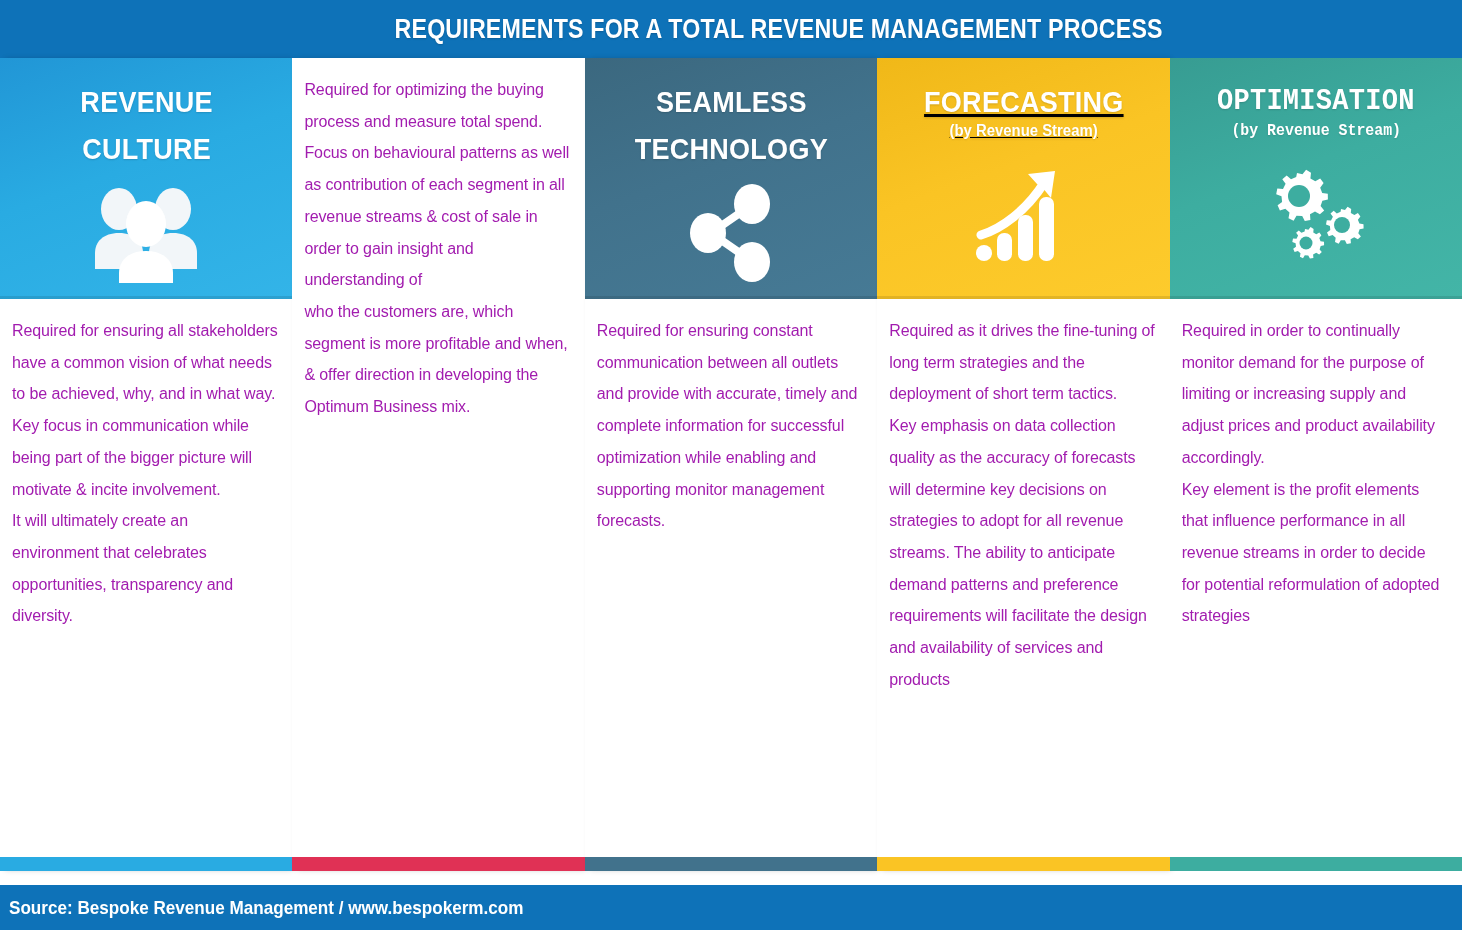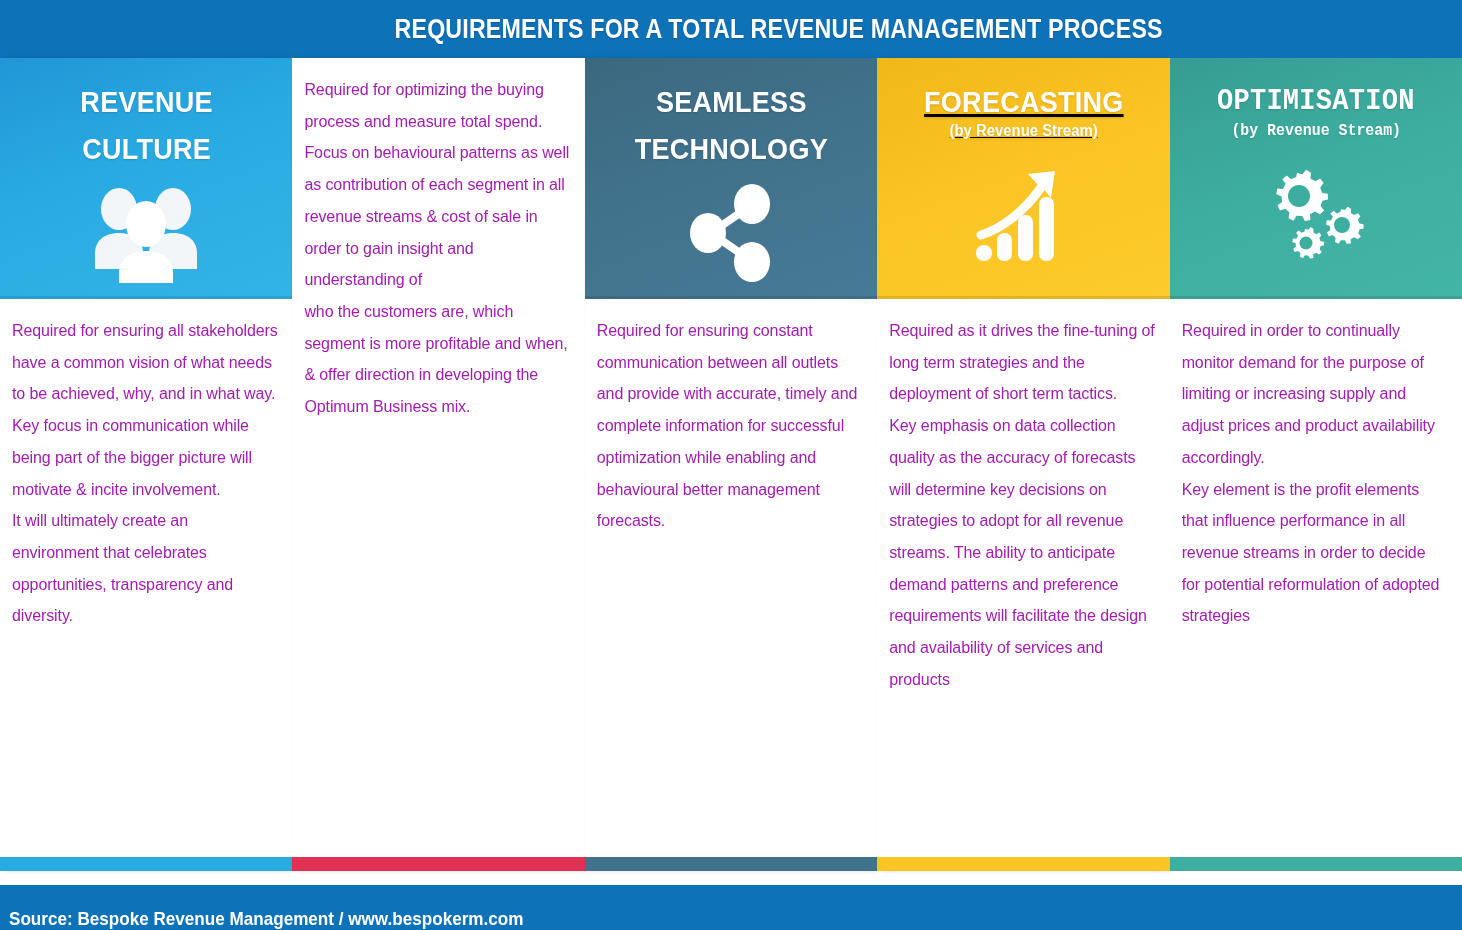--- a/index.html
+++ b/index.html
@@ -137,21 +137,21 @@
 
   
   .footer-bar {
     position: absolute;
     left: 0;
     top: 885px;
     width: 1462px;
     height: 45px;
     background: #0e72b8;
     display: flex;
-    align-items: flex-end;
+    align-items: center;
   }
   .footer-text {
     color: #ffffff;
     font-size: 19px;
     font-weight: bold;
     padding-left: 10px;
     transform: scaleX(0.9);
     transform-origin: left center;
     white-space: nowrap;
   }
@@ -215,21 +215,21 @@
             </g>
             <g fill="#ffffff">
               <ellipse cx="32" cy="50" rx="18" ry="20"></ellipse>
               <ellipse cx="76" cy="21" rx="18" ry="20"></ellipse>
               <ellipse cx="76" cy="79" rx="18" ry="20"></ellipse>
             </g>
           </svg>
         </div>
       </div>
       <div class="col-body">
-        <div class="col-body-inner">Required for ensuring constant communication between all outlets and provide with accurate, timely and complete information for successful optimization while enabling and behavioural better management forecasts.</div>
+        <div class="col-body-inner">Required for ensuring constant communication between all outlets and provide with accurate, timely and complete information for successful optimization while enabling and supporting monitor management forecasts.</div>
       </div>
       <div class="col-foot" style="background:#41728c;"></div>
     </div>
 
     <div class="column">
       <div class="col-head" style="background:linear-gradient(160deg,#f0b818 0%,#fac424 45%,#fdcb2c 100%);text-decoration:underline;">
         <div class="head-title">FORECASTING</div>
         <div class="head-sub">(by Revenue Stream)</div>
         <div class="icon-wrap">
           <svg width="105" height="100" viewBox="0 0 105 100" aria-hidden="true">

